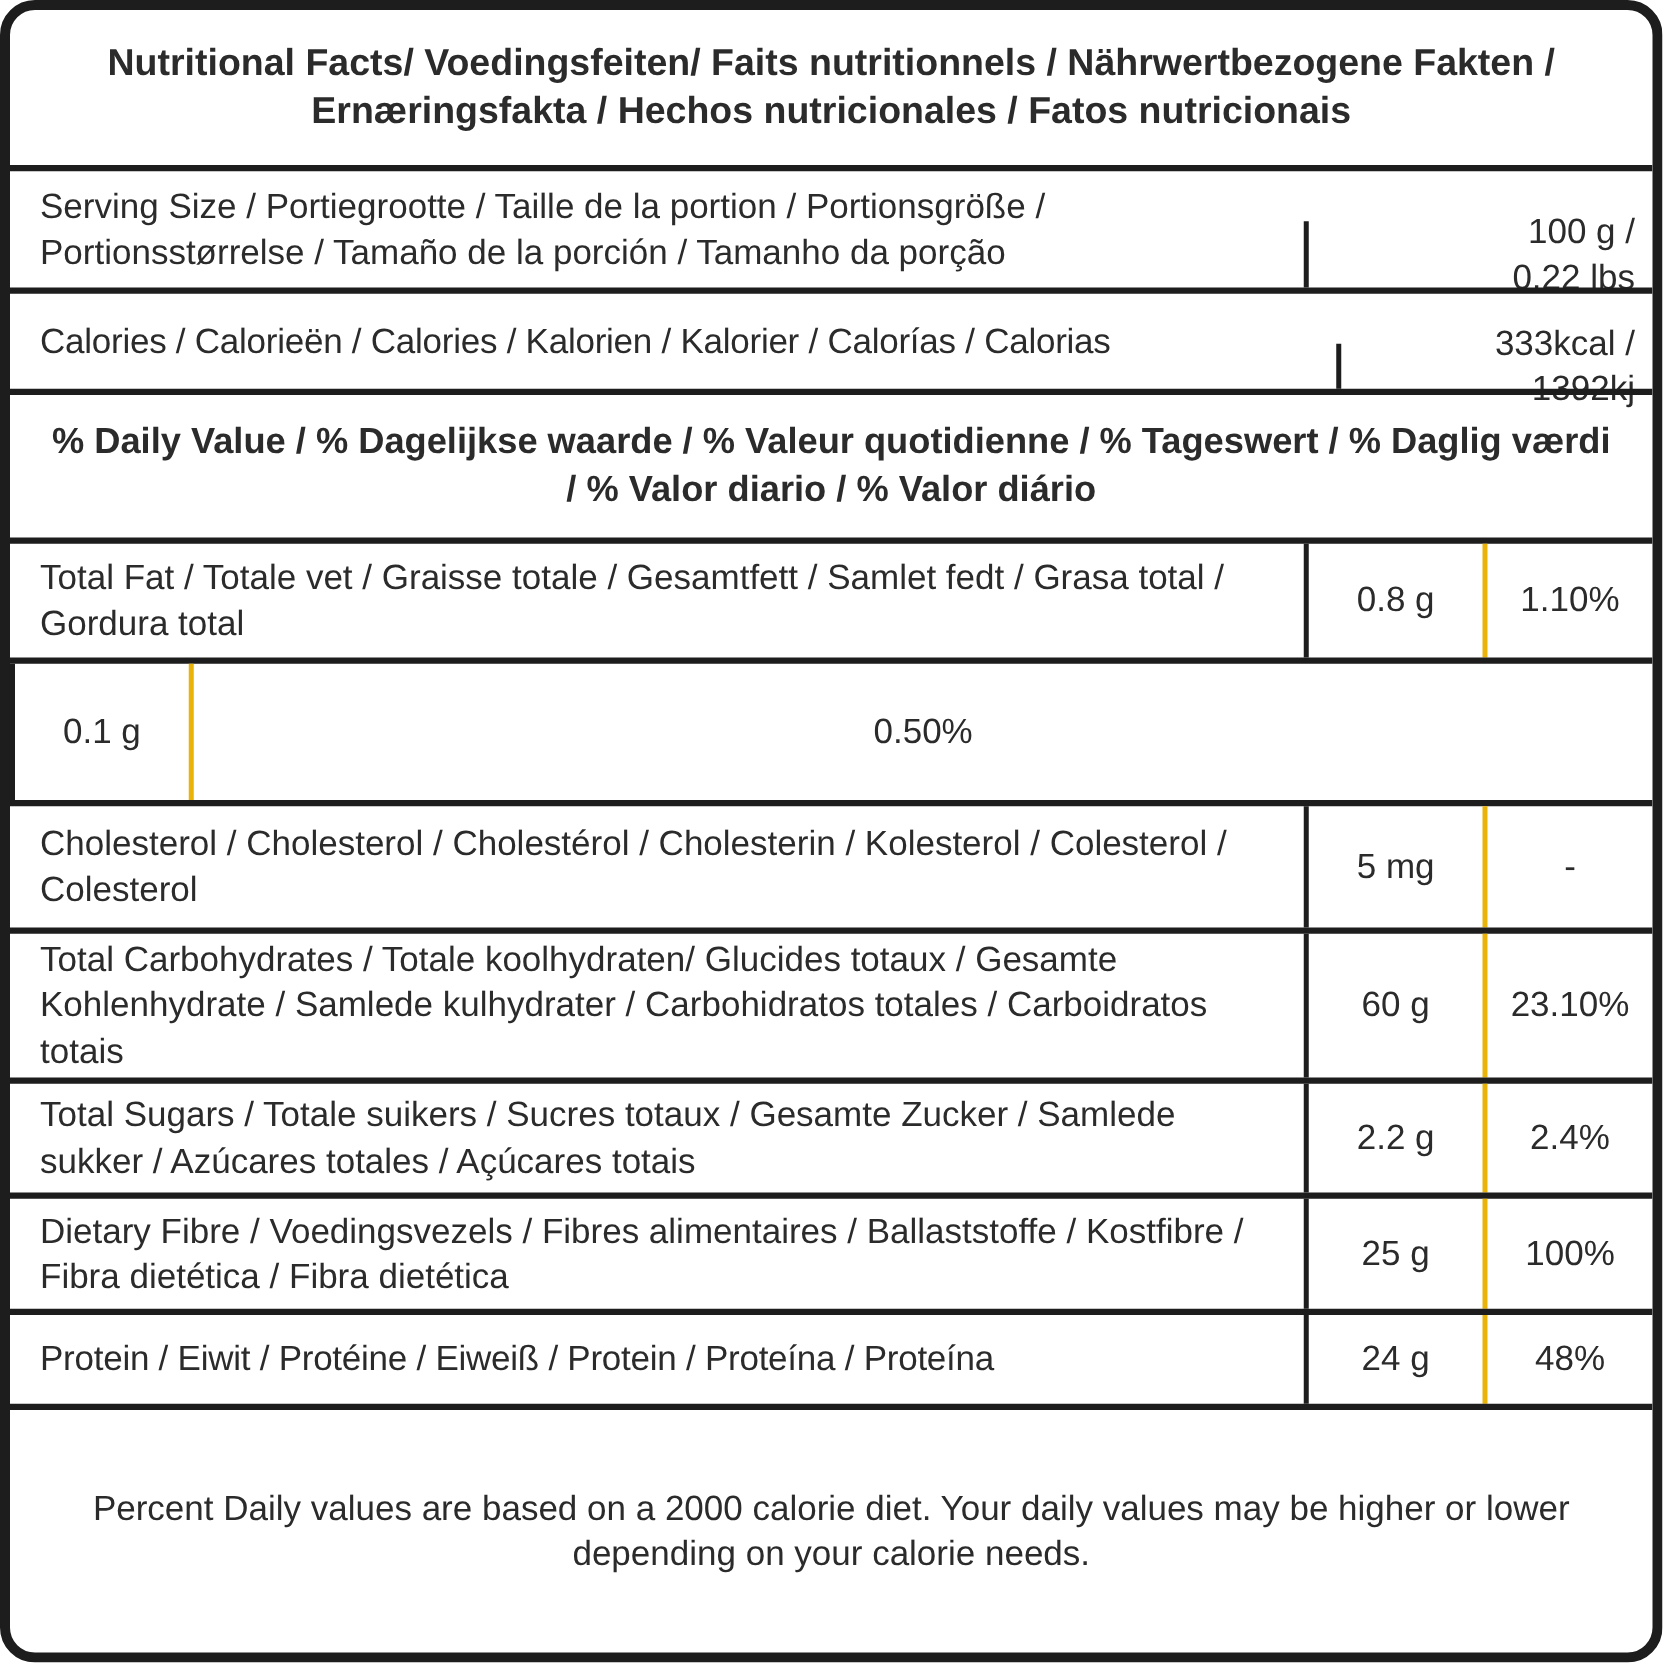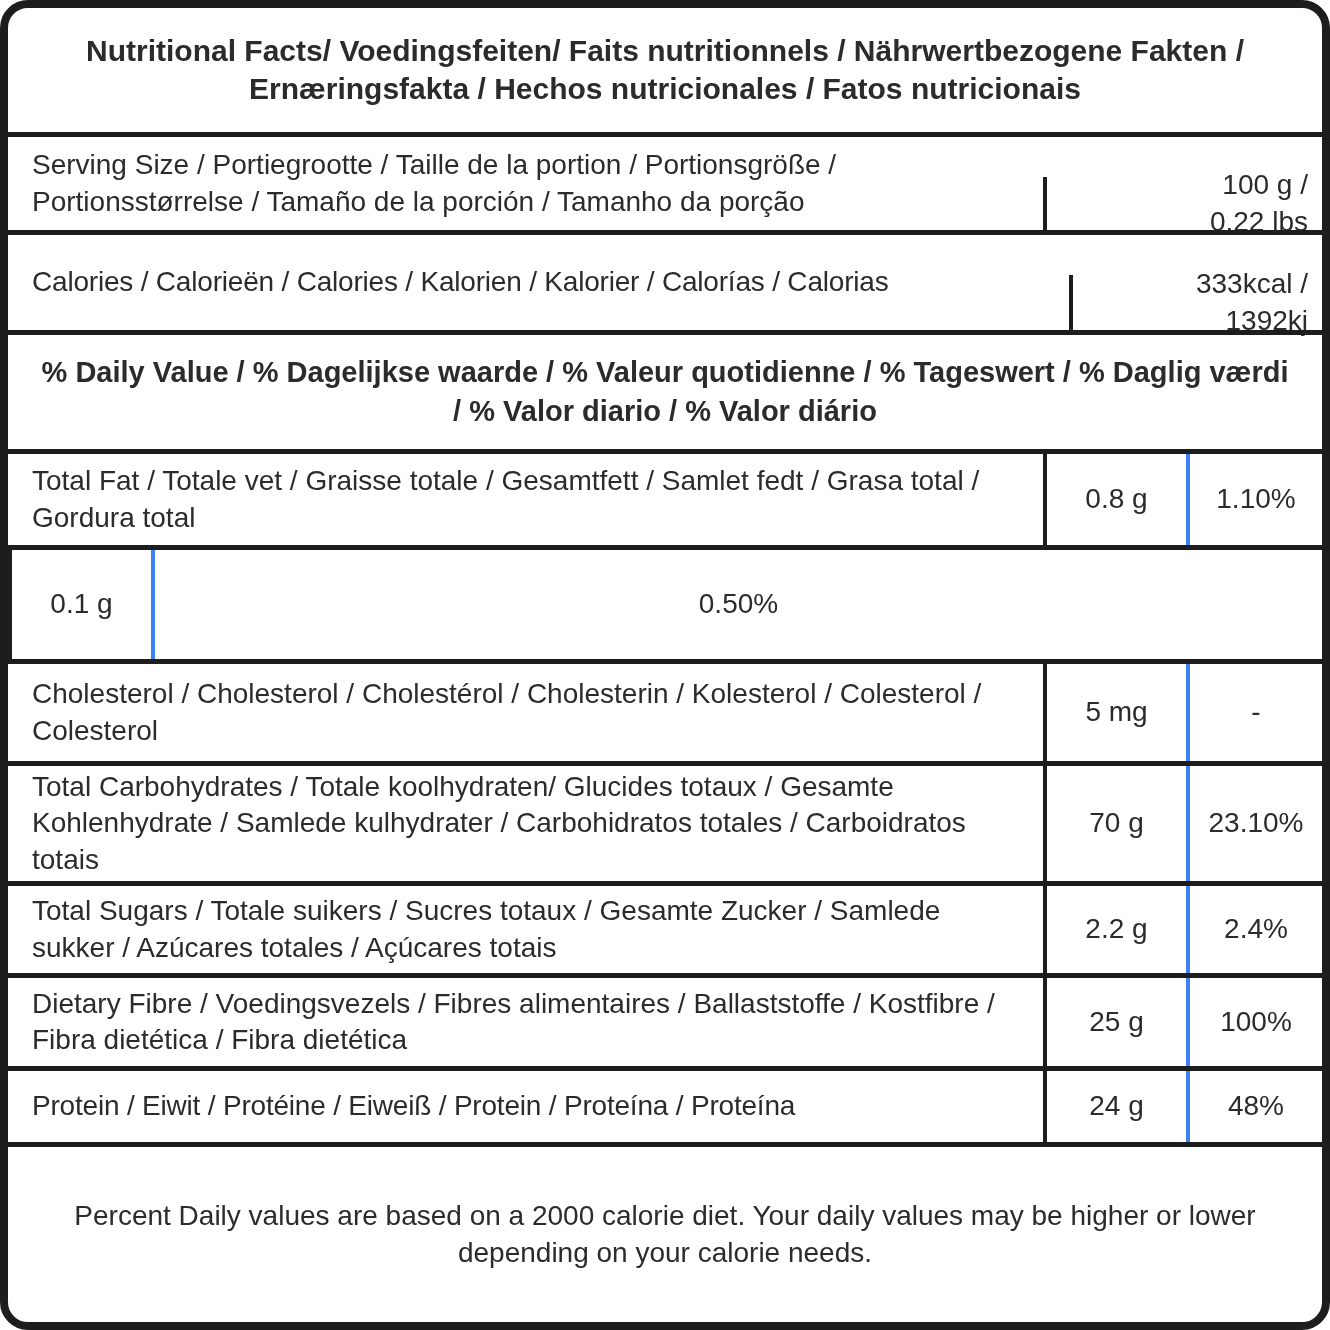--- a/index.html
+++ b/index.html
@@ -25,21 +25,21 @@
   .row {
     box-sizing: border-box;
     display: flex;
     flex: 0 0 auto;
     border-top: 5px solid #1d1d1d;
   }
   .row:first-child { border-top: none; }
 
   .row-header        { height: 124px; }
   .row-serving       { height: 98px; }
-  .row-calories      { height: 100px; gap: 26px; }
+  .row-calories      { height: 81px; gap: 26px; }
   .row-dv-header     { height: 119px; justify-content: flex-end; }
   .row-n0            { height: 96px; }
   .row-n1            { height: 114px; }
   .row-n2            { height: 102px; }
   .row-n3            { height: 120px; }
   .row-n4            { height: 92px; }
   .row-n5            { height: 93px; }
   .row-n6            { height: 76px; }
   .row-n7            { height: 71px; }
   .row-footer        { flex: 1 1 auto; }
@@ -71,21 +71,21 @@
   }
   .cell-amount {
     flex: 0 0 143px;
     border-left: 4px solid #1d1d1d;
     justify-content: center;
     text-align: center;
     padding: 4px 6px;
   }
   .cell-dv {
     flex: 1;
-    border-left: 4px solid #3b82f6;
+    border-left: 4px solid #eab308;
     justify-content: center;
     text-align: center;
     padding: 4px 6px;
   }
   .title-text {
     font-weight: bold;
     font-size: 30px;
     line-height: 1.28;
   }
   .dv-header-text {
@@ -132,21 +132,21 @@
   </div>
 
   <div class="row row-n2">
     <div class="cell cell-label">Cholesterol / Cholesterol / Cholestérol / Cholesterin / Kolesterol / Colesterol / Colesterol</div>
     <div class="cell cell-amount">5 mg</div>
     <div class="cell cell-dv">-</div>
   </div>
 
   <div class="row row-n3">
     <div class="cell cell-label">Total Carbohydrates / Totale koolhydraten/ Glucides totaux / Gesamte Kohlenhydrate / Samlede kulhydrater / Carbohidratos totales / Carboidratos totais</div>
-    <div class="cell cell-amount">70 g</div>
+    <div class="cell cell-amount">60 g</div>
     <div class="cell cell-dv">23.10%</div>
   </div>
 
   <div class="row row-n4">
     <div class="cell cell-label">Total Sugars / Totale suikers / Sucres totaux / Gesamte Zucker / Samlede sukker / Azúcares totales / Açúcares totais</div>
     <div class="cell cell-amount">2.2 g</div>
     <div class="cell cell-dv">2.4%</div>
   </div>
 
   <div class="row row-n5">

